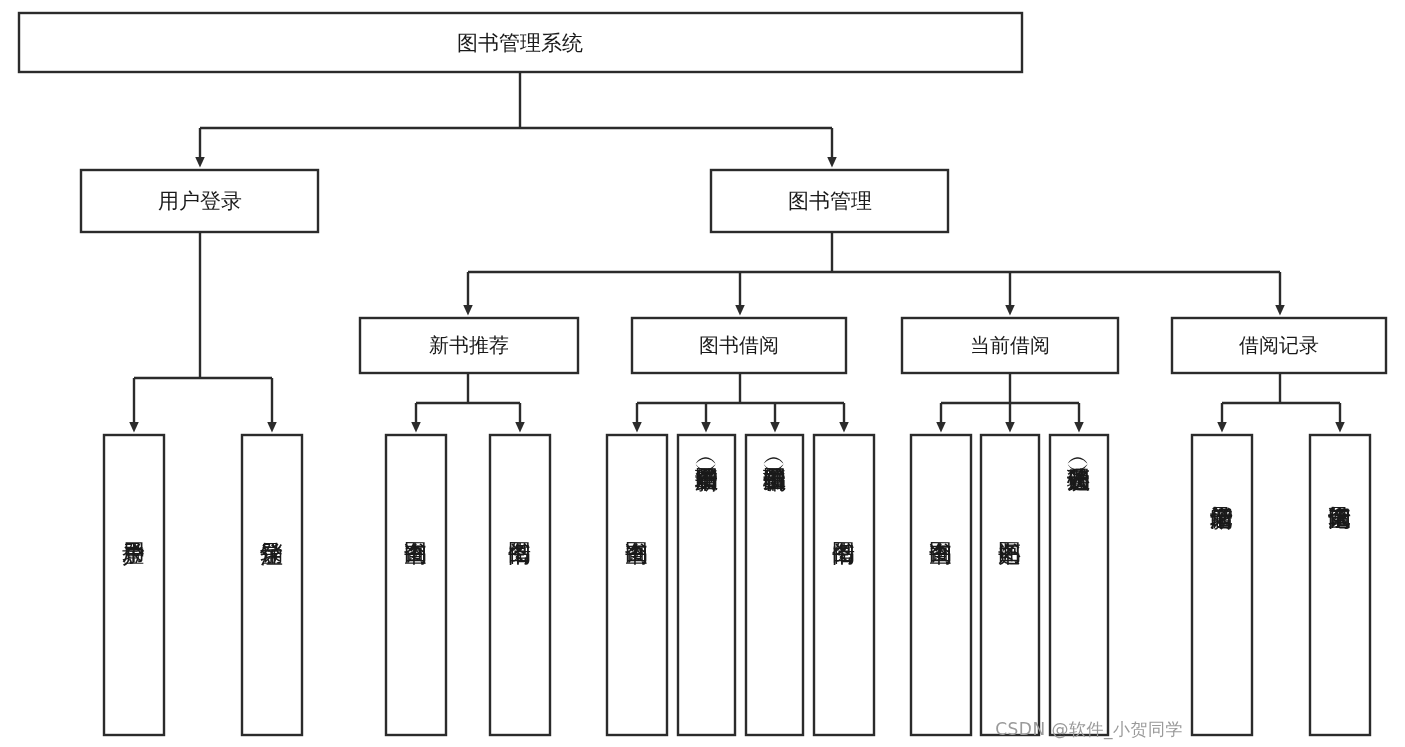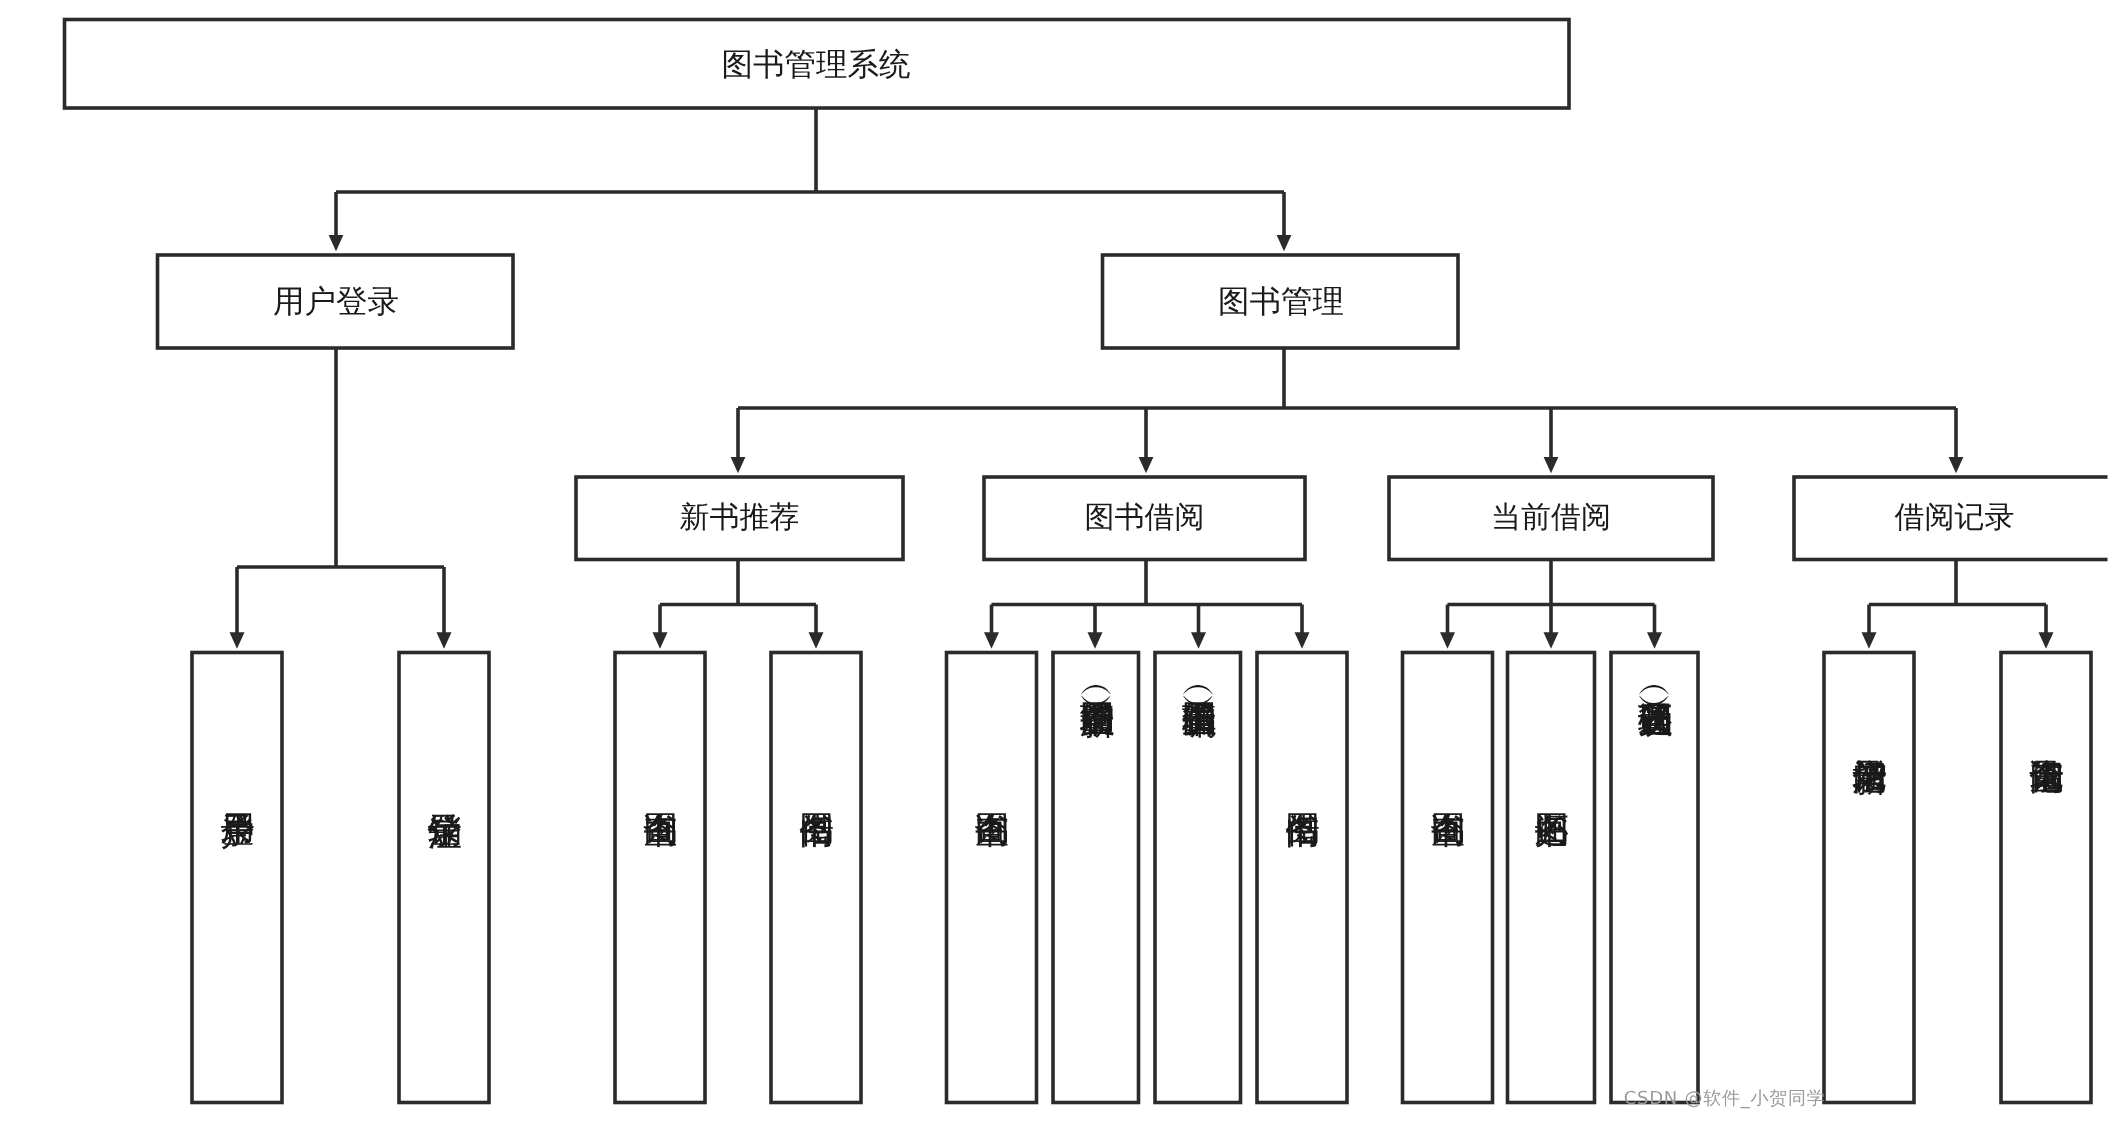--- a/index.html
+++ b/index.html
@@ -11,21 +11,20 @@
     width: 1405px;
     height: 747px;
     overflow: hidden;
     font-family: "DejaVu Sans", "Liberation Sans", sans-serif;
   }
   #diagram-root {
     position: relative;
     width: 1203px;
     height: 747px;
     background: #ffffff;
-    margin-left: 24px;
   }
   svg#flow {
     position: absolute;
     left: 0;
     top: 0;
     width: 1405px;
     height: 747px;
     display: block;
   }
   .node-rect {
@@ -50,24 +49,24 @@
     font-size: 20px;
   }
   .vert-label {
     font-family: "DejaVu Sans", "Liberation Sans", sans-serif;
     fill: #1a1a1a;
     font-size: 23px;
     text-anchor: middle;
   }
   .watermark {
     position: absolute;
-    right: 10px;
+    right: 20px;
     bottom: 6px;
     font-family: "DejaVu Sans", "Liberation Sans", sans-serif;
-    font-size: 12px;
+    font-size: 17px;
     color: #9a9a9a;
     letter-spacing: 0.5px;
     white-space: nowrap;
     pointer-events: none;
   }
 </style>
 </head>
 <body>
 
 <div id="diagram-root">

